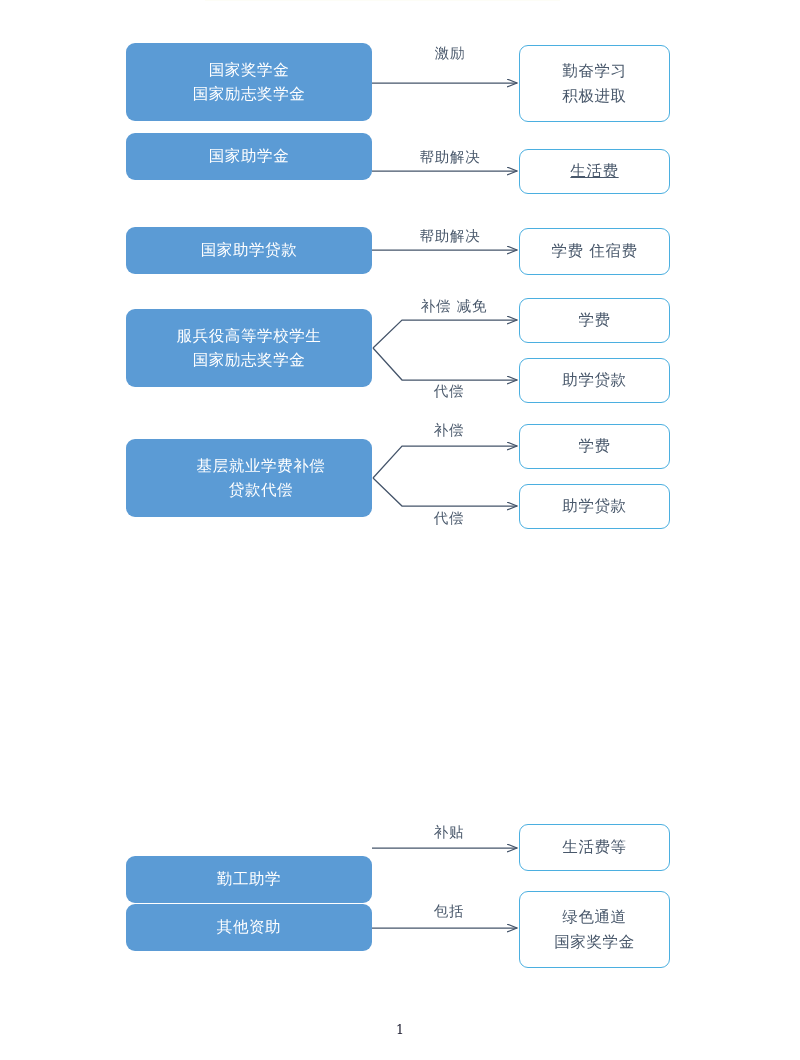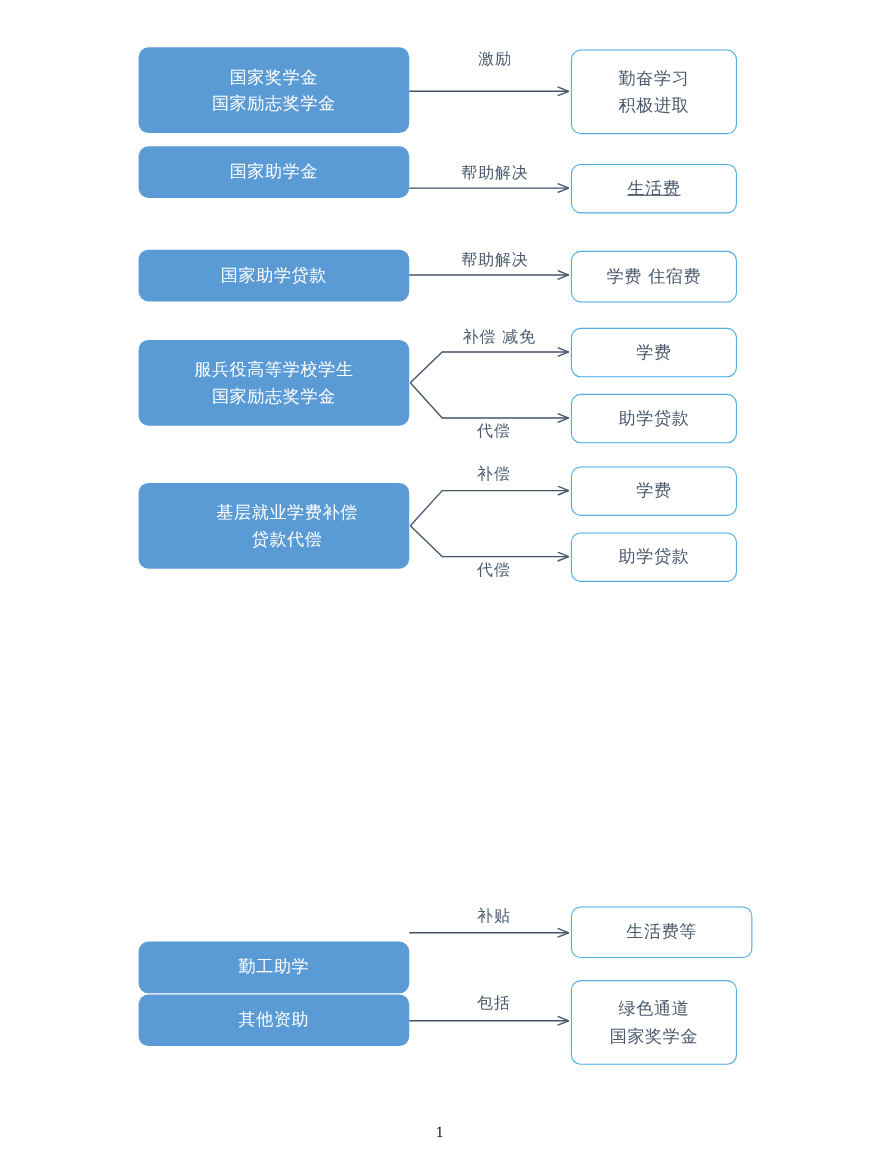--- a/index.html
+++ b/index.html
@@ -174,21 +174,21 @@
   </div>
   <div class="edge-label" style="left:404px; top:509px; width:90px;">代偿</div>
   <div class="tgt-node" style="left:519px; top:484px; width:151px; height:45px;">
     <span class="ln">助学贷款</span>
   </div>
 
   <div class="src-node" style="left:126px; top:856px; width:246px; height:47px;">
     <span class="ln">勤工助学</span>
   </div>
   <div class="edge-label" style="left:404px; top:823px; width:90px;">补贴</div>
-  <div class="tgt-node" style="left:519px; top:824px; width:165px; height:47px;">
+  <div class="tgt-node" style="left:519px; top:824px; width:151px; height:47px;">
     <span class="ln">生活费等</span>
   </div>
 
   <div class="src-node" style="left:126px; top:904px; width:246px; height:47px;">
     <span class="ln">其他资助</span>
   </div>
   <div class="edge-label" style="left:404px; top:902px; width:90px;">包括</div>
   <div class="tgt-node" style="left:519px; top:891px; width:151px; height:77px;">
     <span class="ln">绿色通道</span>
     <span class="ln">国家奖学金</span>

